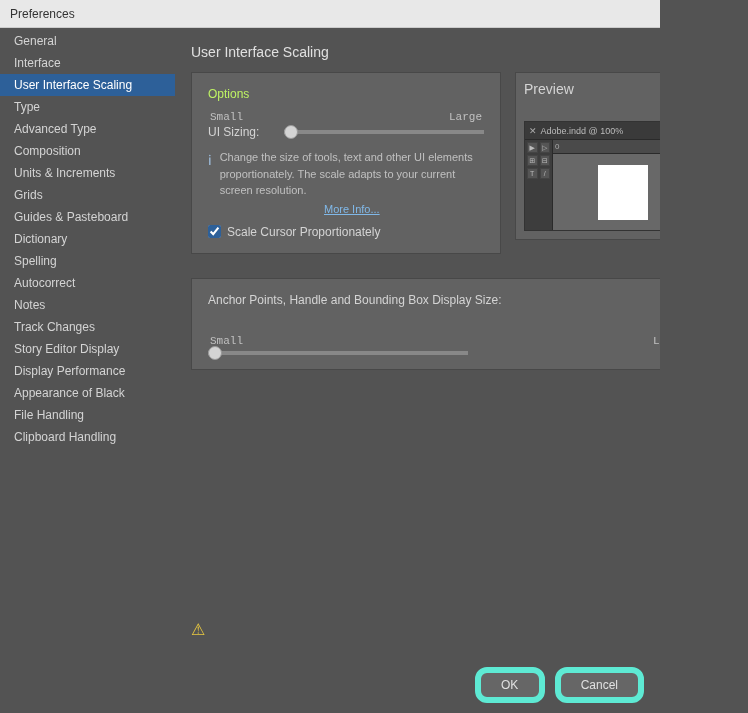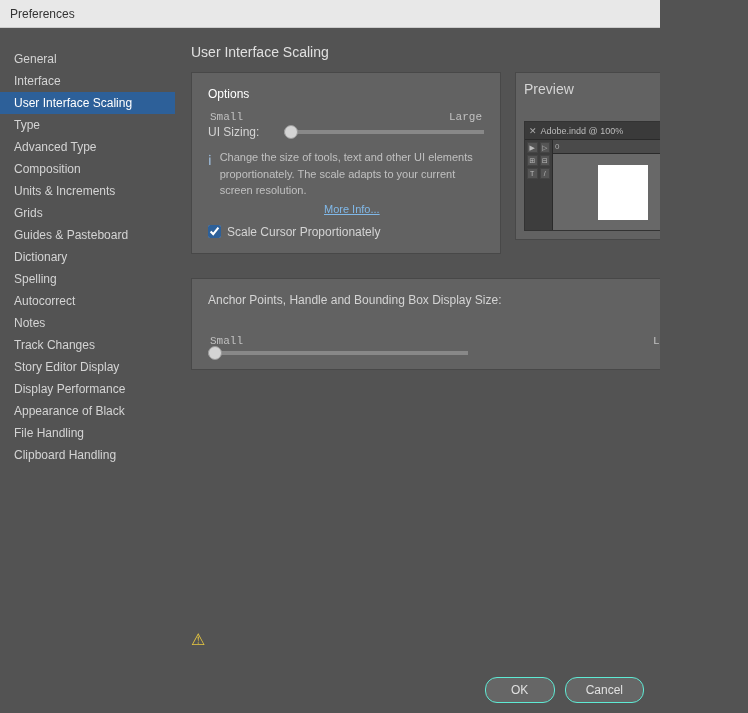--- a/index.html
+++ b/index.html
@@ -33,21 +33,21 @@
     }
     .content-area {
       display: flex;
       flex: 1;
       overflow: hidden;
     }
     .sidebar {
       width: 175px;
       background: #535353;
       flex-shrink: 0;
-      padding: 20px 0;
+      padding: 2px 0;
       overflow-y: auto;
     }
     .sidebar-item {
       padding: 4px 14px;
       color: #d4d4d4;
       cursor: pointer;
       font-size: 12px;
       white-space: nowrap;
     }
     .sidebar-item.active {
@@ -60,21 +60,21 @@
       padding: 16px 16px 8px 16px;
       display: flex;
       flex-direction: column;
     }
     .panel-title {
       color: #e0e0e0;
       font-size: 14px;
       margin-bottom: 12px;
     }
     .section-label {
-      color: #ffffff;
+      color: #bef264;
       font-size: 12px;
       margin-bottom: 10px;
     }
     .slider-label-row {
       display: flex;
       justify-content: space-between;
       padding: 0 2px;
       margin-bottom: 2px;
     }
     .slider-label-row span {
@@ -262,21 +262,21 @@
       display: flex;
       justify-content: flex-end;
       align-items: center;
       padding: 10px 16px;
       gap: 10px;
       flex-shrink: 0;
     }
     .dialog-btn {
       padding: 5px 20px;
       border-radius: 12px;
-      border: 1px solid #5eead4;
+      border: 6px solid #5eead4;
       background: #666;
       color: #e0e0e0;
       font-size: 12px;
       cursor: pointer;
       min-width: 70px;
     }
     .options-section {
       background: #626262;
       border: 1px solid #484848;
       padding: 14px 16px 14px 16px;

